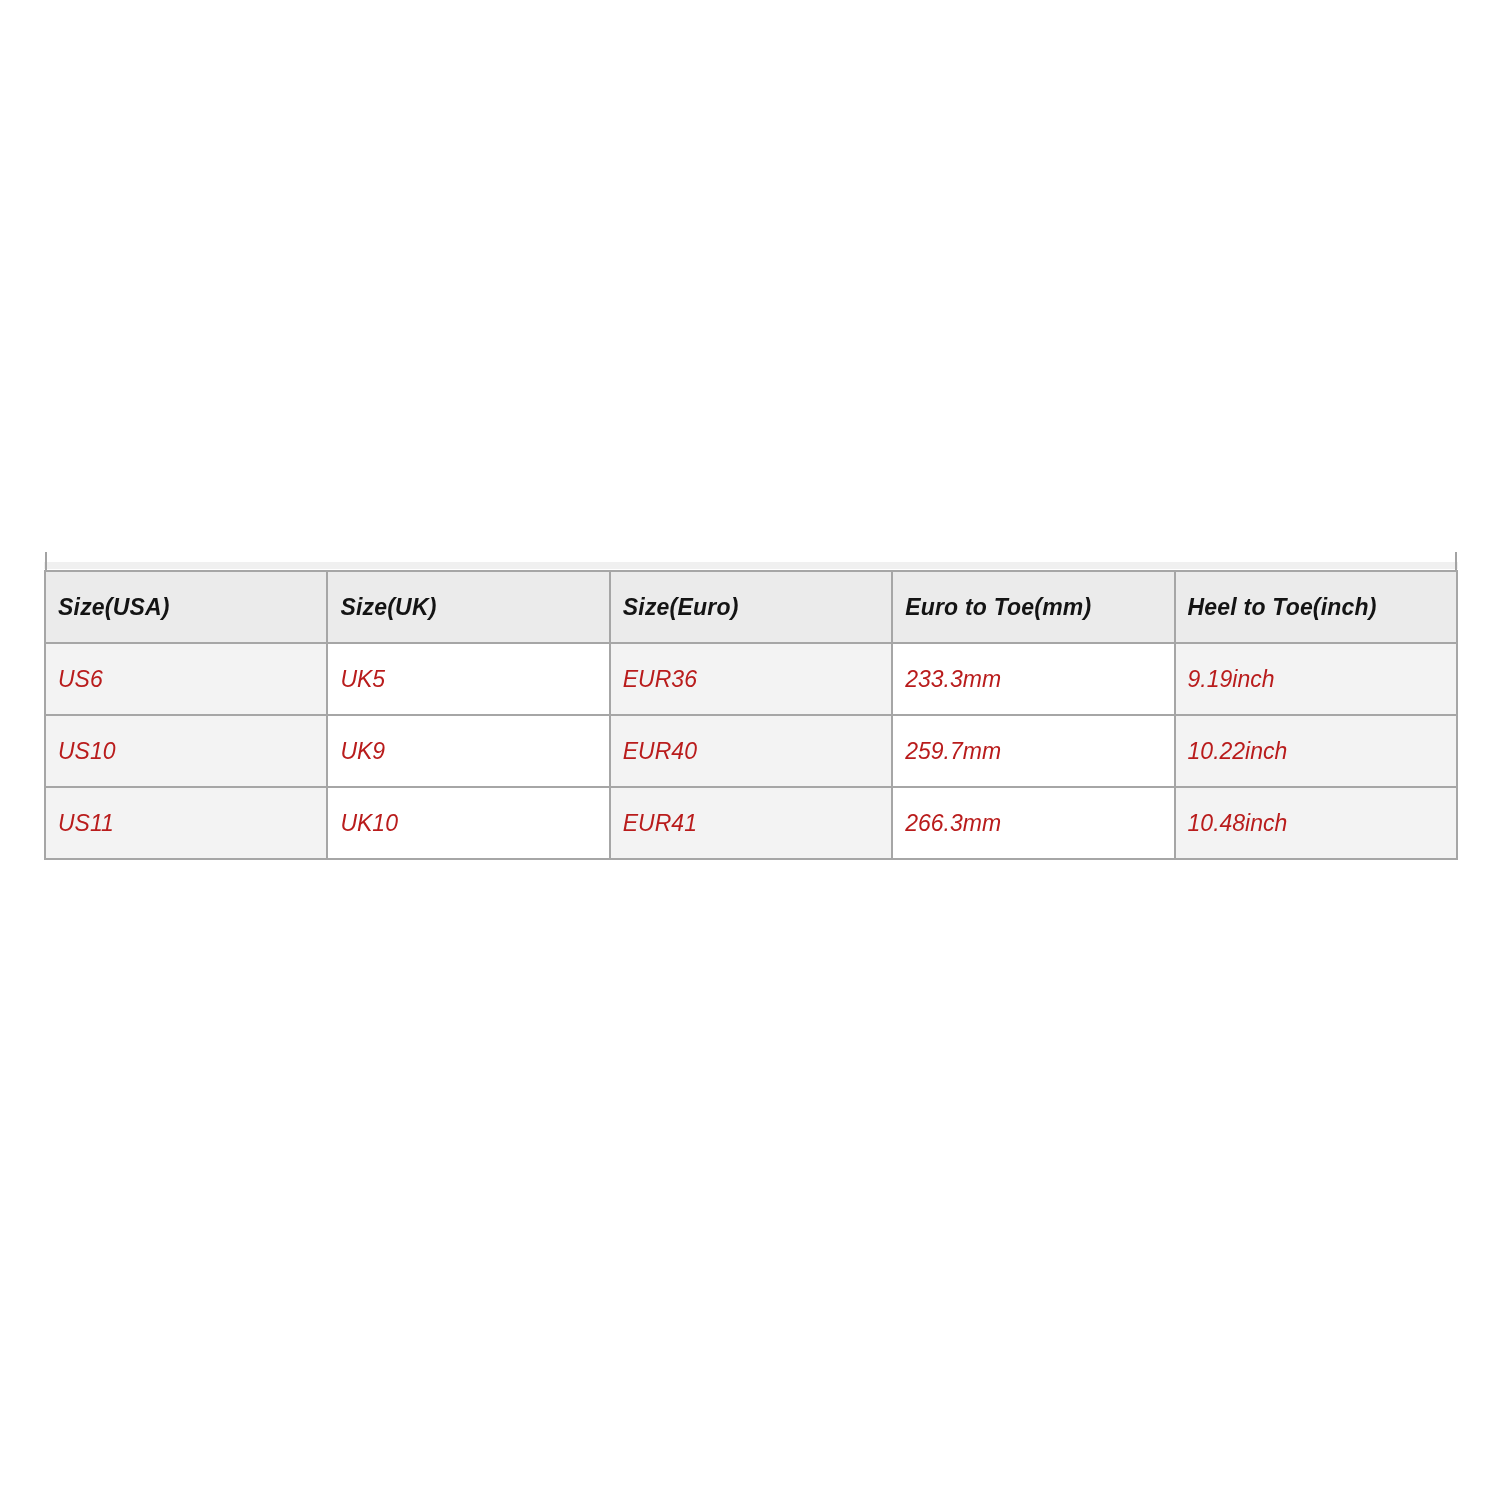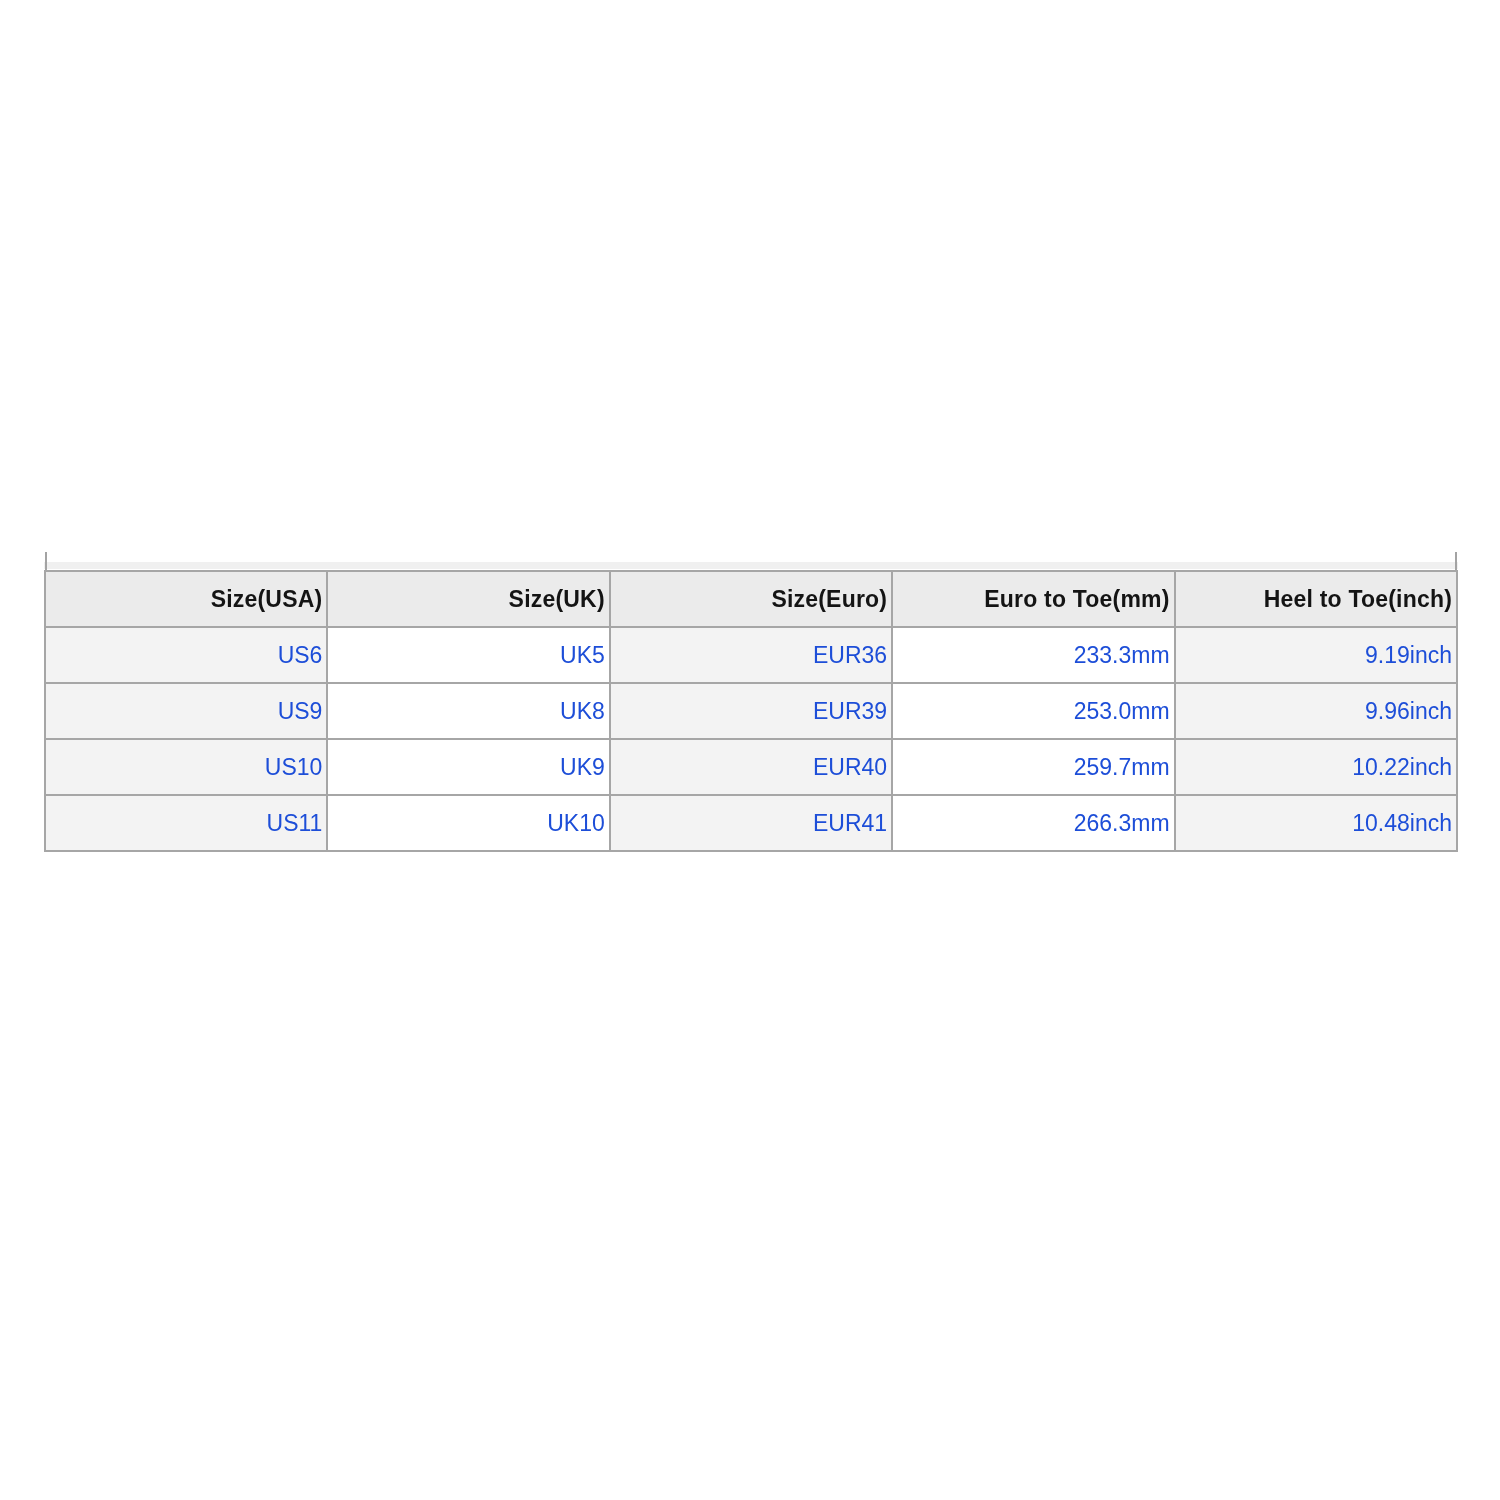--- a/index.html
+++ b/index.html
@@ -39,36 +39,37 @@
     position: absolute;
     left: 44px;
     top: 570px;
     width: 1414px;
     border-collapse: collapse;
     table-layout: fixed;
   }
   table.size-table th,
   table.size-table td {
     border: 2px solid #a6a6a6;
-    text-align: right;
+    text-align: left;
     vertical-align: middle;
     height: 46px;
-    padding: 4px;
+    padding: 12px;
     overflow: hidden;
     white-space: nowrap;
+    font-style: italic;
   }
   table.size-table th {
     background: #ebebeb;
     color: #141414;
     font-size: 23px;
     font-weight: bold;
     letter-spacing: 0.2px;
   }
   table.size-table td {
-    color: #1d4ed8;
+    color: #b91c1c;
     font-size: 23px;
     font-weight: normal;
   }
   table.size-table td.shaded { background: #f3f3f3; }
   table.size-table td.plain  { background: #ffffff; }
 </style>
 </head>
 <body>
 
 <div class="stage">
@@ -88,27 +89,20 @@
     </thead>
     <tbody>
         <tr>
           <td class="shaded">US6</td>
           <td class="plain">UK5</td>
           <td class="shaded">EUR36</td>
           <td class="plain">233.3mm</td>
           <td class="shaded">9.19inch</td>
         </tr>
         <tr>
-          <td class="shaded">US9</td>
-          <td class="plain">UK8</td>
-          <td class="shaded">EUR39</td>
-          <td class="plain">253.0mm</td>
-          <td class="shaded">9.96inch</td>
-        </tr>
-        <tr>
           <td class="shaded">US10</td>
           <td class="plain">UK9</td>
           <td class="shaded">EUR40</td>
           <td class="plain">259.7mm</td>
           <td class="shaded">10.22inch</td>
         </tr>
         <tr>
           <td class="shaded">US11</td>
           <td class="plain">UK10</td>
           <td class="shaded">EUR41</td>

